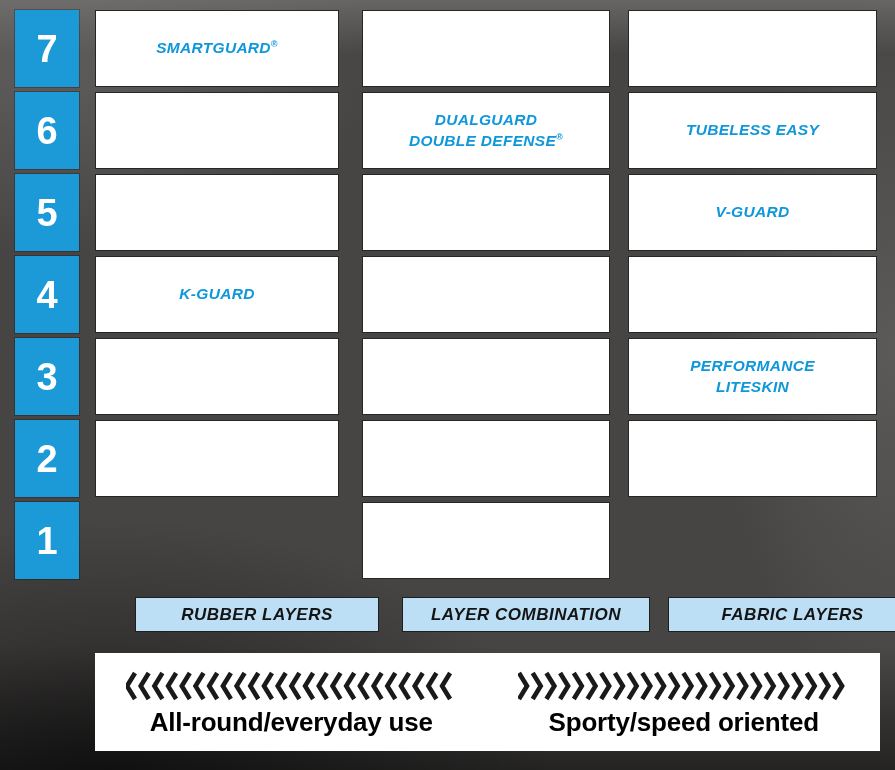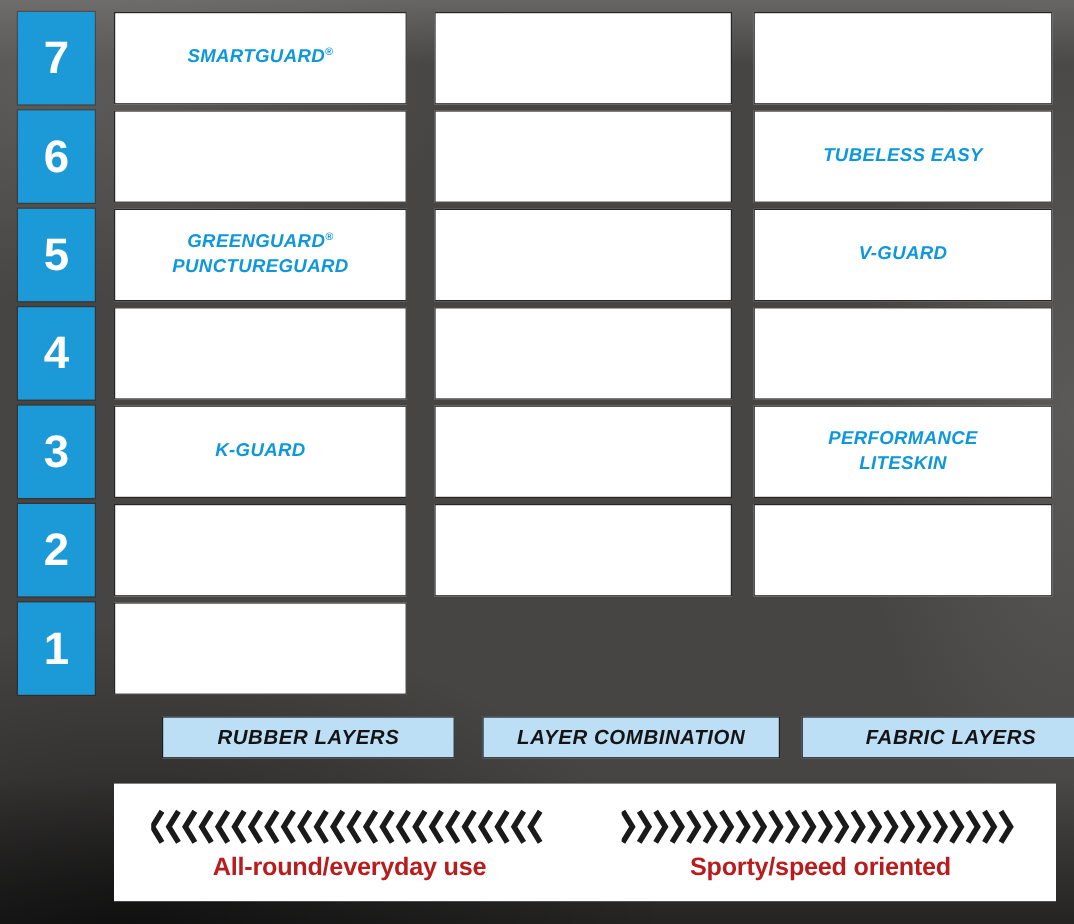--- a/index.html
+++ b/index.html
@@ -47,21 +47,21 @@
   .legend-panel{
     position:absolute;left:95px;top:653px;width:785px;height:98px;
     background:#ffffff;display:flex;
   }
   .legend-half{
     flex:1;display:flex;flex-direction:column;align-items:center;justify-content:center;
     gap:8px;padding-top:2px;
   }
   .arrows{height:30px;display:flex;align-items:center;}
   .legend-label{
-    color:#b91c1c;font-weight:bold;font-size:21px;letter-spacing:-0.2px;line-height:1;text-align:right;
+    color:#000000;font-weight:bold;font-size:26px;letter-spacing:-0.2px;line-height:1;text-align:right;
   }
 </style>
 </head>
 <body>
 
 <div class="stage">
 
   <div class="num-col">
     <div class="num-box">7</div>
     <div class="num-box">6</div>
@@ -73,40 +73,40 @@
   </div>
 
   <div class="grid-col col-1">
     <div class="cell">
         <span class="cell-label brandify">SMARTGUARD<sup>®</sup></span>
       </div>
     <div class="cell">
         <span class="cell-label brandify"></span>
       </div>
     <div class="cell">
-        <span class="cell-label brandify">GREENGUARD<sup>®</sup>
-PUNCTUREGUARD</span>
-      </div>
-    <div class="cell">
         <span class="cell-label brandify"></span>
       </div>
     <div class="cell">
         <span class="cell-label brandify">K-GUARD</span>
       </div>
     <div class="cell">
         <span class="cell-label brandify"></span>
       </div>
     <div class="cell">
         <span class="cell-label brandify"></span>
       </div>
   </div>
 
   <div class="grid-col col-2">
     <div class="cell">
         <span class="cell-label brandify"></span>
+      </div>
+    <div class="cell">
+        <span class="cell-label brandify">DUALGUARD
+DOUBLE DEFENSE<sup>®</sup></span>
       </div>
     <div class="cell">
         <span class="cell-label brandify"></span>
       </div>
     <div class="cell">
         <span class="cell-label brandify"></span>
       </div>
     <div class="cell">
         <span class="cell-label brandify"></span>
       </div>

